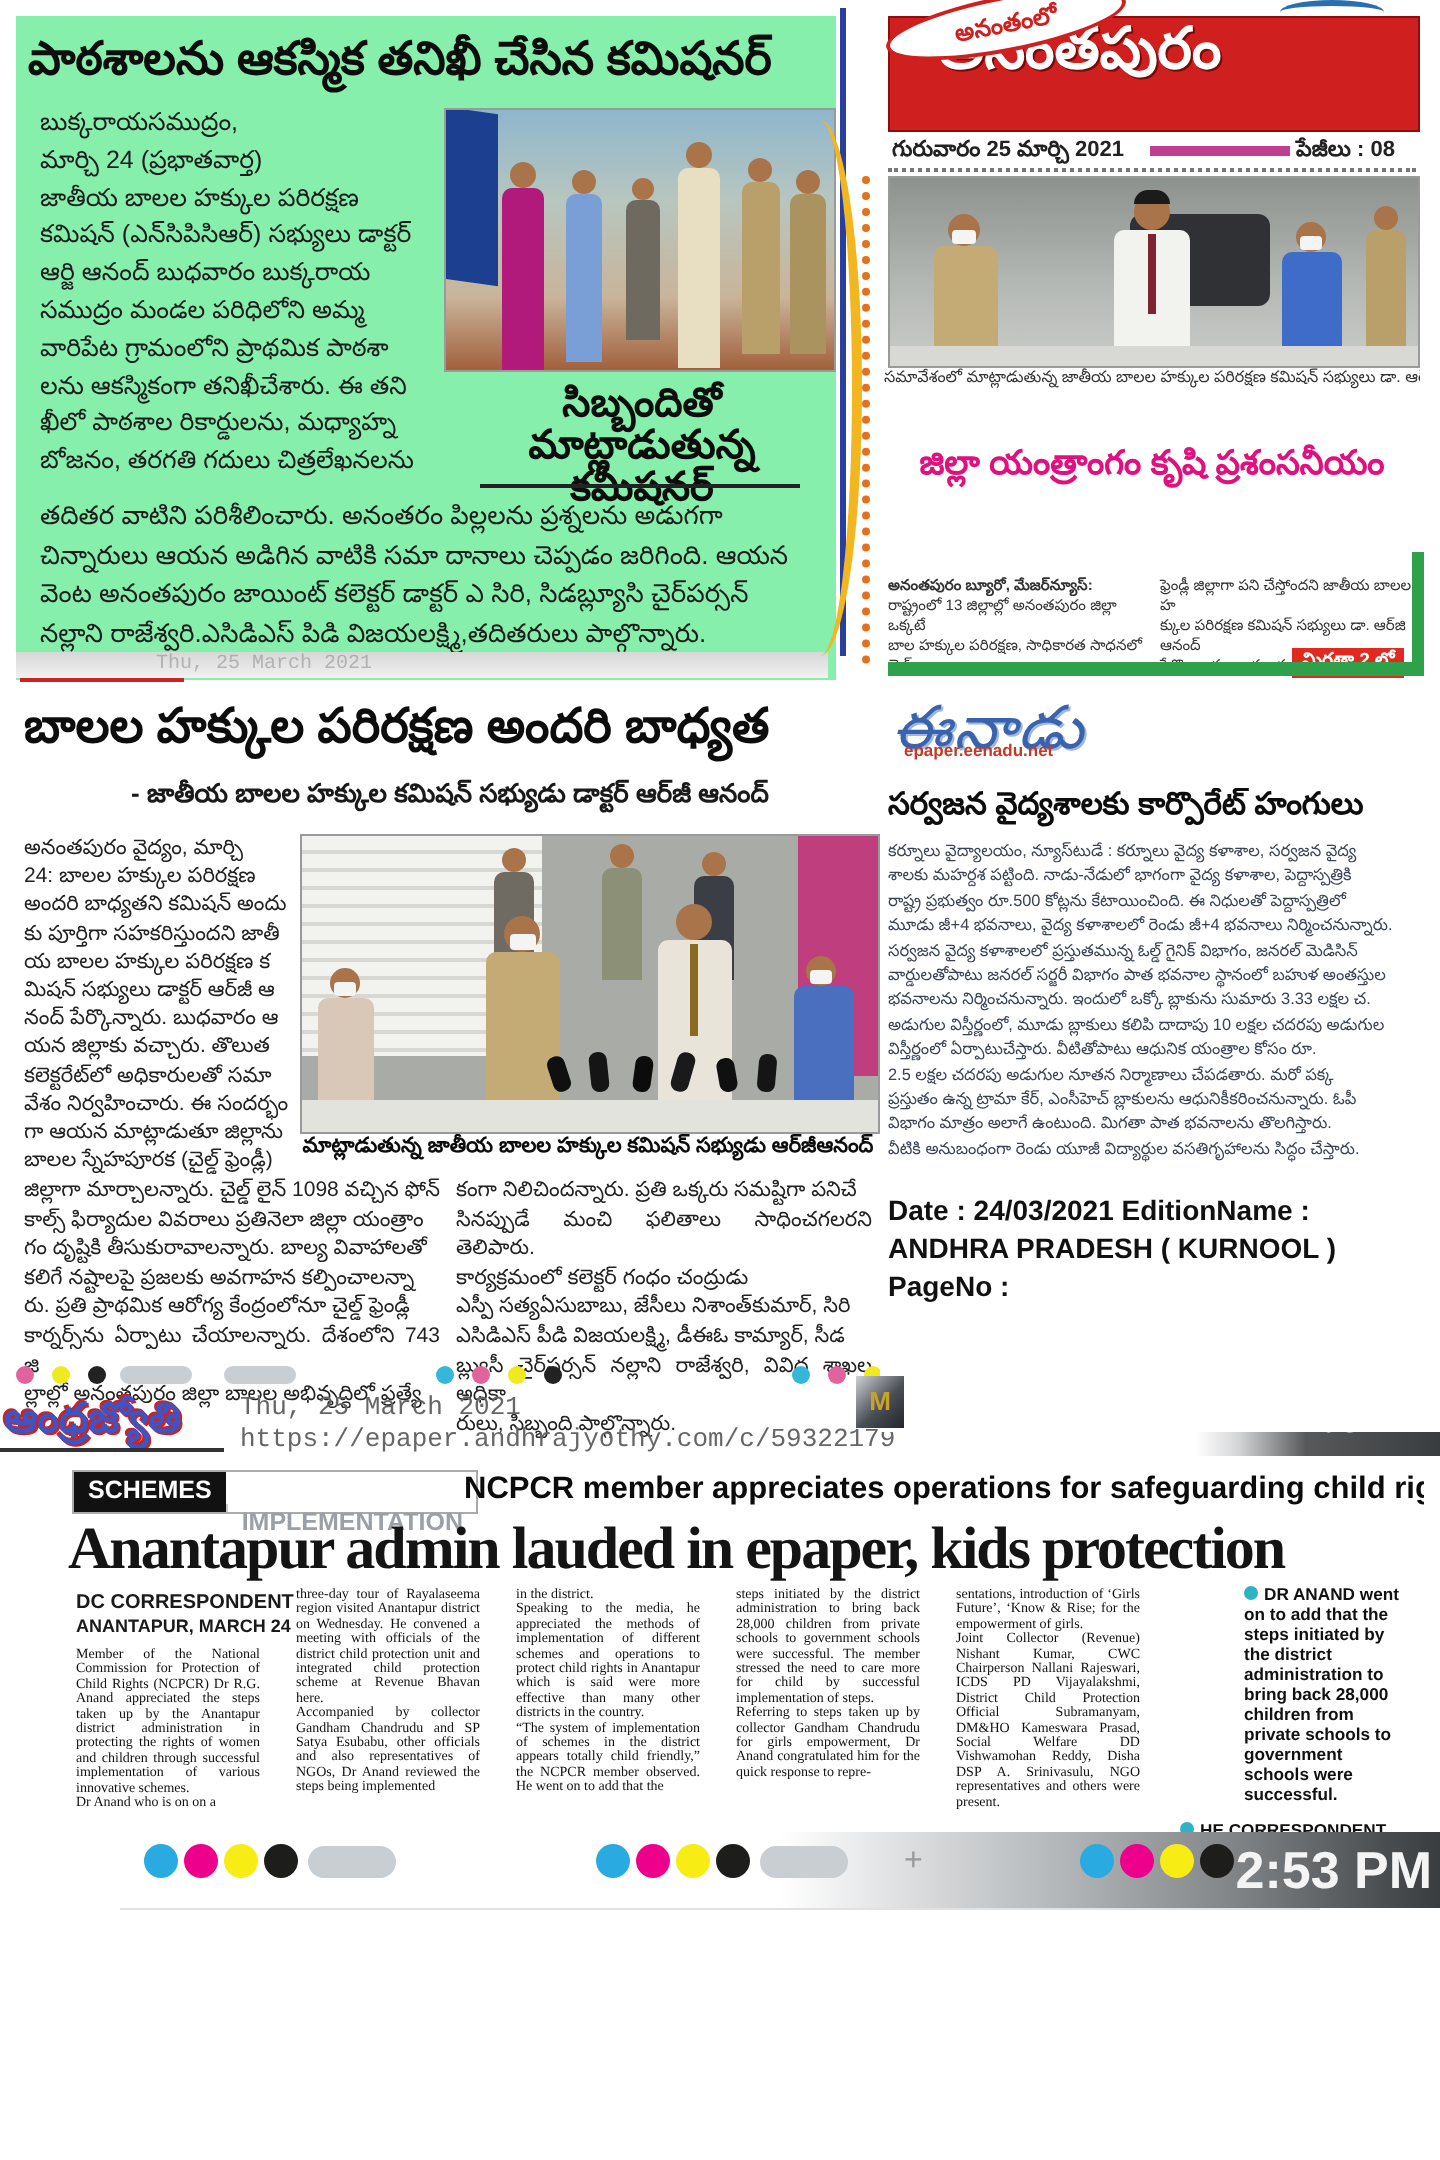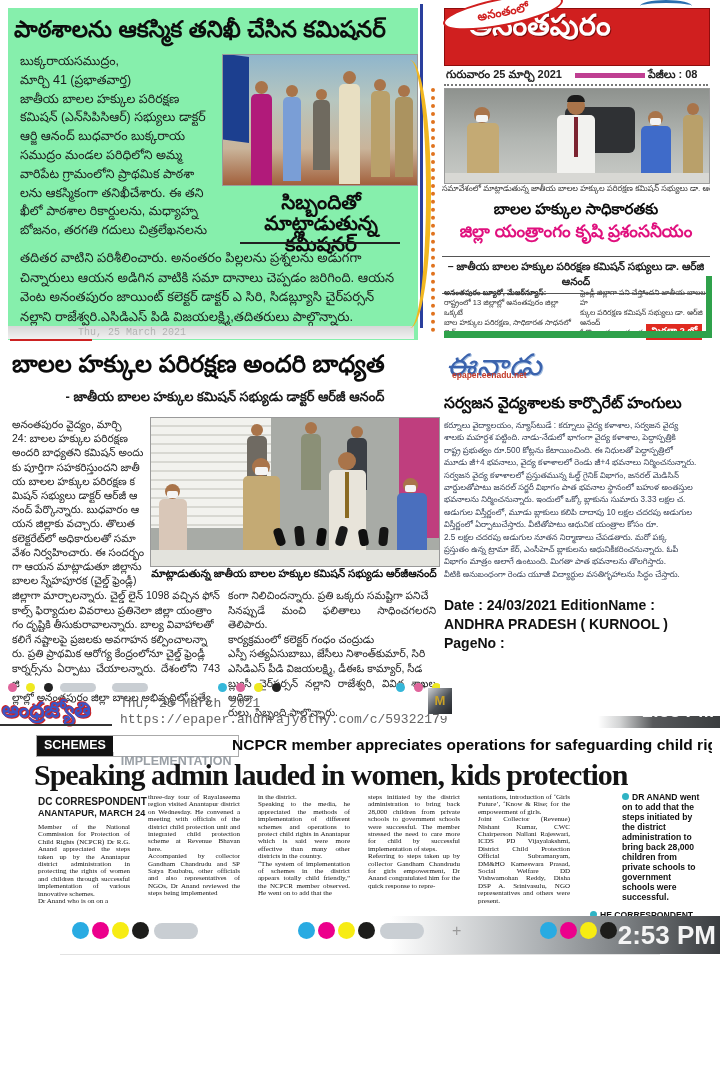--- a/index.html
+++ b/index.html
@@ -28,21 +28,21 @@
   .green{background:var(--accent_green);}
 </style>
 </head>
 <body>
 
 <div class="canvas">
 
   <div class="abs" style="left:8px;top:8px;width:410px;height:332px;background:#86efac;">
     <div class="abs tel-head" style="left:6px;top:8px;width:400px;font-size:23px;overflow:hidden;white-space:nowrap;">పాఠశాలను ఆకస్మిక తనిఖీ చేసిన కమిషనర్</div>
     <div class="abs pre" style="left:12px;top:44px;width:200px;font-size:12.5px;line-height:18.8px;color:#1c1c1c;">బుక్కరాయసముద్రం,
-మార్చి 41 (ప్రభాతవార్త)
+మార్చి 24 (ప్రభాతవార్త)
 జాతీయ బాలల హక్కుల పరిరక్షణ
 కమిషన్ (ఎన్‌సిపిసిఆర్) సభ్యులు డాక్టర్
 ఆర్జి ఆనంద్ బుధవారం బుక్కరాయ
 సముద్రం మండల పరిధిలోని అమ్మ
 వారిపేట గ్రామంలోని ప్రాథమిక పాఠశా
 లను ఆకస్మికంగా తనిఖీచేశారు. ఈ తని
 ఖీలో పాఠశాల రికార్డులను, మధ్యాహ్న
 బోజనం, తరగతి గదులు చిత్రలేఖనలను</div>
 
     <div class="photo" style="left:214px;top:46px;width:194px;height:130px;background:linear-gradient(180deg,#8fb6cc 0%,#b7c6bf 35%,#c9b49a 72%,#a2603c 100%);">
@@ -126,24 +126,22 @@
       </div>
       <div class="fig" style="left:238px;top:14px;">
         <i class="h" style="left:4px;top:0;width:12px;height:12px;"></i>
           <i class="b" style="left:0;top:12px;width:20px;height:60px;background:#b9a06a;"></i>
       </div>
       <div class="abs" style="left:0;top:84px;width:264px;height:10px;background:#d8d8d4;"></div>
     </div>
 
     <div class="abs ctr" style="left:2px;top:184px;width:268px;font-size:8px;color:#333;white-space:nowrap;overflow:hidden;">సమావేశంలో మాట్లాడుతున్న జాతీయ బాలల హక్కుల పరిరక్షణ కమిషన్ సభ్యులు డా. ఆర్‌జి ఆనంద్</div>
 
-    <div class="abs ctr tel-head" style="left:0;top:200px;width:272px;font-size:15px;">బాలల హక్కుల సాధికారతకు</div>
     <div class="abs ctr magenta" style="left:0;top:222px;width:272px;font-size:17px;font-weight:800;white-space:nowrap;overflow:hidden;">జిల్లా యంత్రాంగం కృషి ప్రశంసనీయం</div>
 
-    <div class="abs ctr" style="left:2px;top:256px;width:268px;font-size:10.5px;font-weight:700;color:#222;border-top:1px solid #555;border-bottom:1px solid #555;padding:3px 0;">– జాతీయ బాలల హక్కుల పరిరక్షణ కమిషన్ సభ్యులు డా. ఆర్‌జి ఆనంద్</div>
 
     <div class="abs" style="left:4px;top:288px;width:128px;font-size:7.5px;line-height:10px;color:#333;">
       <span style="font-weight:800;">అనంతపురం బ్యూరో, మేజర్‌న్యూస్:</span>
       <span class="pre">రాష్ట్రంలో 13 జిల్లాల్లో అనంతపురం జిల్లా ఒక్కటే
 బాల హక్కుల పరిరక్షణ, సాధికారత సాధనలో చైల్డ్</span>
     </div>
     <div class="abs pre" style="left:140px;top:288px;width:128px;font-size:7.5px;line-height:10px;color:#333;">ఫ్రెండ్లీ జిల్లాగా పని చేస్తోందని జాతీయ బాలల హ
 క్కుల పరిరక్షణ కమిషన్ సభ్యులు డా. ఆర్‌జి ఆనంద్
 పేర్కొన్నారు. బుధవారం స్థానిక</div>
 
@@ -287,21 +285,21 @@
   </div>
 
   <div class="abs" style="left:0;top:730px;width:720px;height:226px;background:#fff;">
 
     <div class="abs" style="left:36px;top:5px;height:20px;border:1px solid #aaa;display:flex;align-items:stretch;">
       <span style="background:#111;color:#fff;font-size:12.5px;font-weight:800;padding:2px 7px;">SCHEMES</span>
       <span style="color:#9aa0a6;font-size:12.5px;font-weight:800;padding:2px 7px;border-left:1px solid #ccc;margin-top:16px;">IMPLEMENTATION</span>
     </div>
     <div class="abs" style="left:232px;top:6px;width:480px;font-size:15.5px;font-weight:800;color:#0b0b0b;white-space:nowrap;overflow:hidden;">NCPCR member appreciates operations for safeguarding child rights</div>
 
-    <div class="abs serif" style="left:34px;top:28px;width:660px;font-size:30px;font-weight:600;letter-spacing:-1px;color:#141414;white-space:nowrap;overflow:hidden;">Speaking admin lauded in women, kids protection</div>
+    <div class="abs serif" style="left:34px;top:28px;width:660px;font-size:30px;font-weight:600;letter-spacing:-1px;color:#141414;white-space:nowrap;overflow:hidden;">Anantapur admin lauded in epaper, kids protection</div>
 
     <div class="abs" style="left:38px;top:66px;font-size:10px;font-weight:800;color:#1a1a1a;">DC CORRESPONDENT</div>
     <div class="abs" style="left:38px;top:78px;font-size:9px;font-weight:800;color:#1a1a1a;">ANANTAPUR, MARCH 24</div>
 
     <div class="abs serif pre just" style="left:38px;top:94px;width:92px;height:112px;font-size:7px;line-height:7.4px;overflow:hidden;">Member of the National Commission for Protection of Child Rights (NCPCR) Dr R.G. Anand appreciated the steps taken up by the Anantapur district administration in protecting the rights of women and children through successful implementation of various innovative schemes.
 Dr Anand who is on on a</div>
     <div class="abs serif pre just" style="left:148px;top:64px;width:92px;height:142px;font-size:7px;line-height:7.4px;overflow:hidden;">three-day tour of Rayalaseema region visited Anantapur district on Wednesday. He convened a meeting with officials of the district child protection unit and integrated child protection scheme at Revenue Bhavan here.
 Accompanied by collector Gandham Chandrudu and SP Satya Esubabu, other officials and also representatives of NGOs, Dr Anand reviewed the steps being implemented</div>
     <div class="abs serif pre just" style="left:258px;top:64px;width:92px;height:142px;font-size:7px;line-height:7.4px;overflow:hidden;">in the district.
 Speaking to the media, he appreciated the methods of implementation of different schemes and operations to protect child rights in Anantapur which is said were more effective than many other districts in the country.

